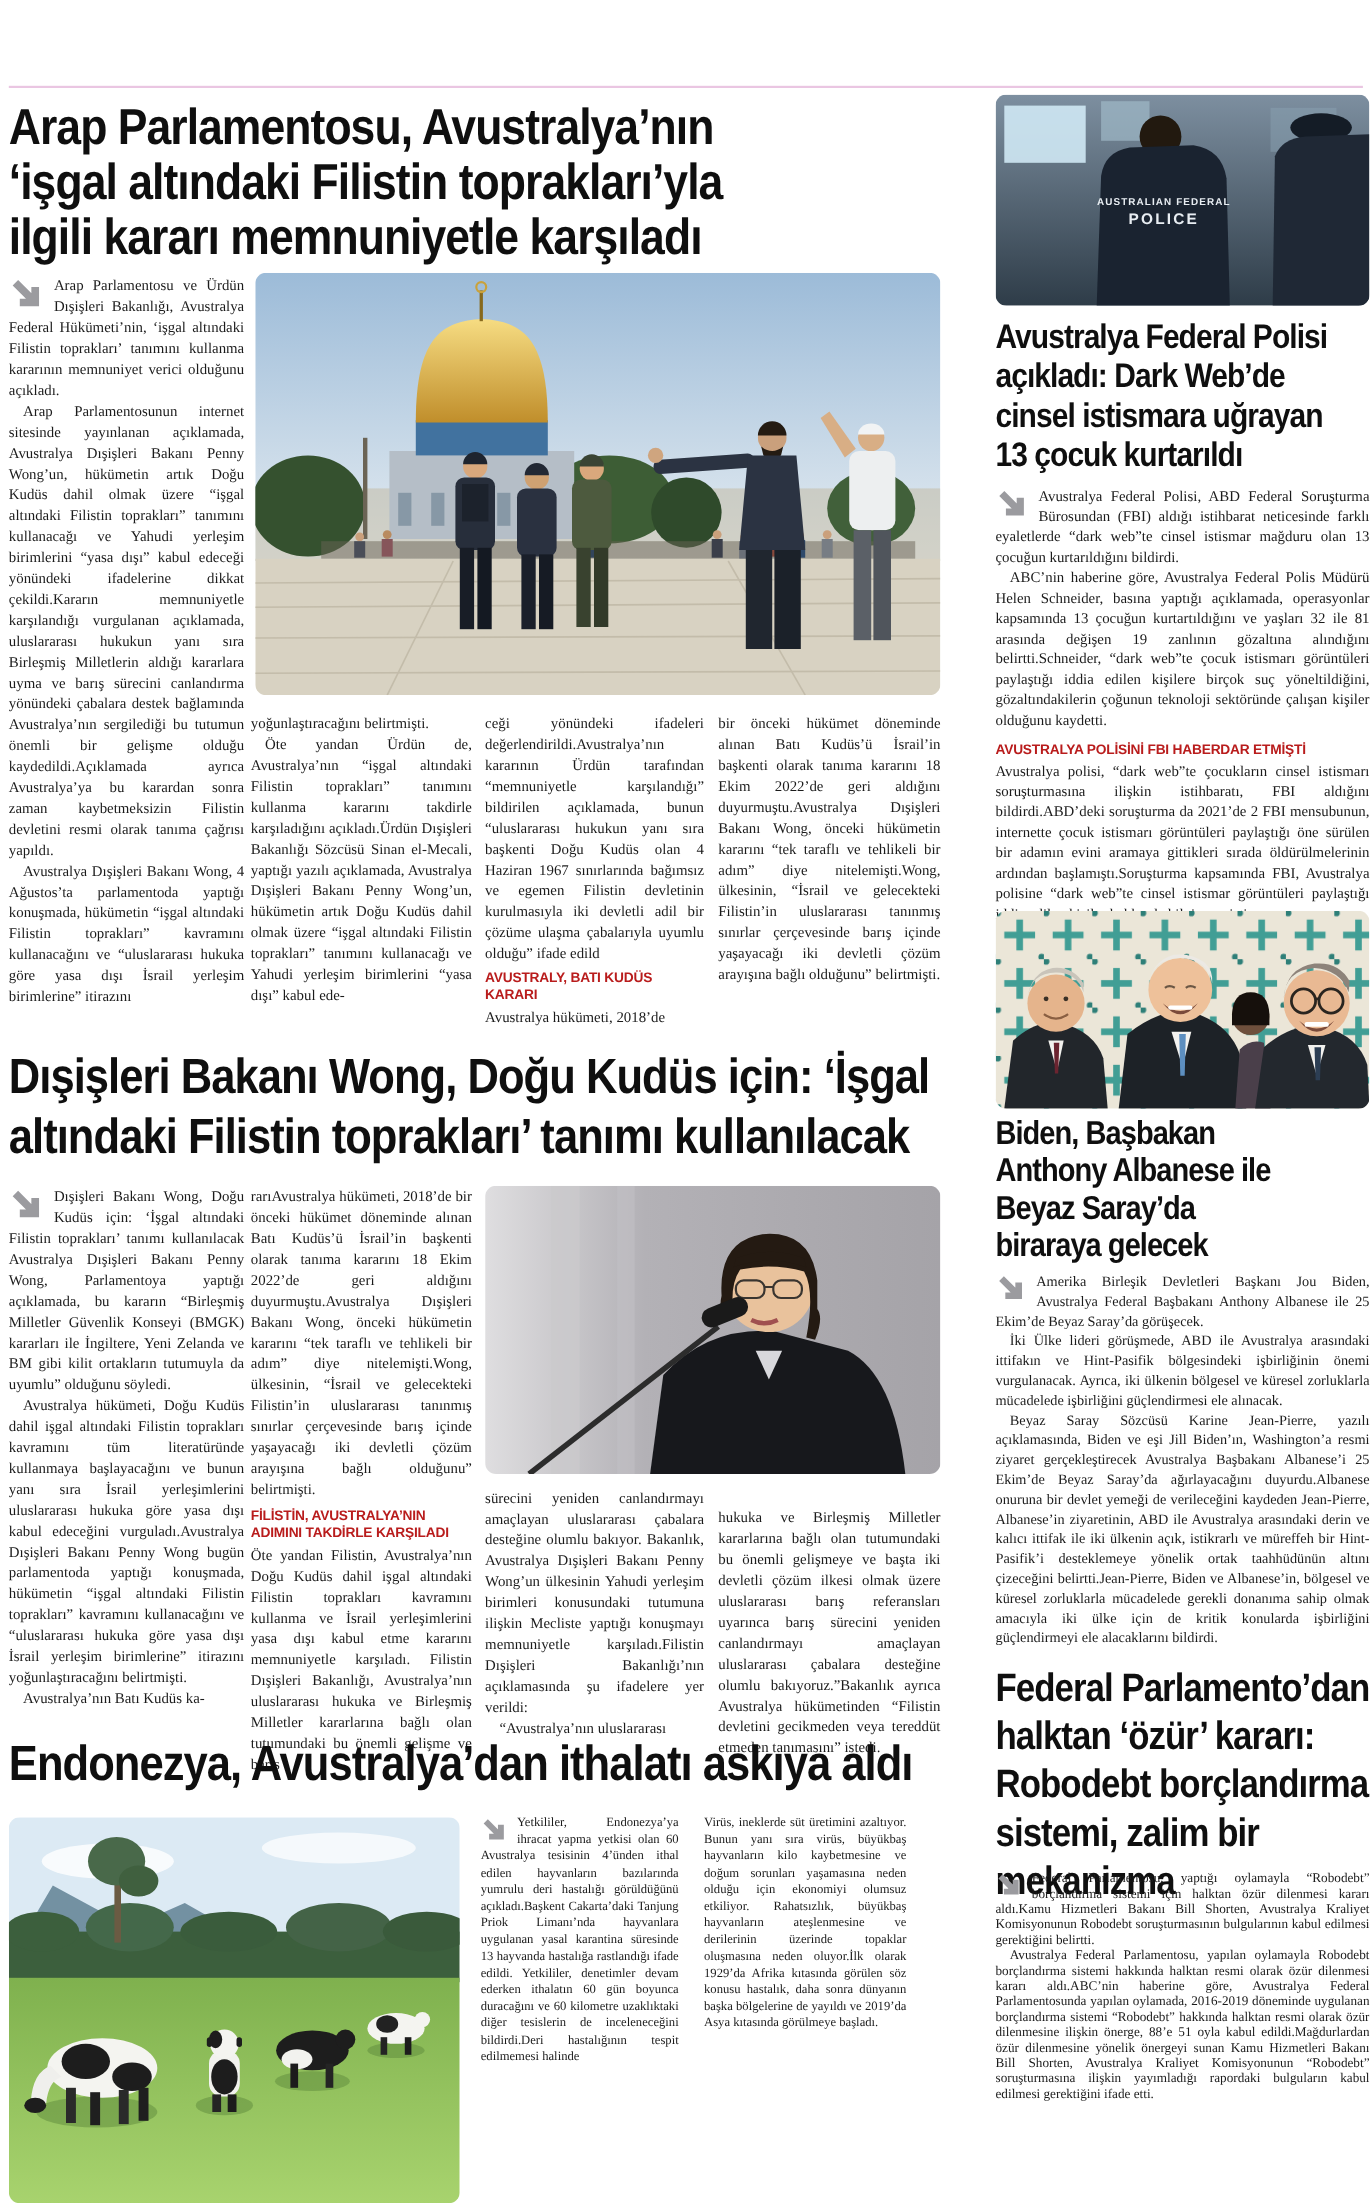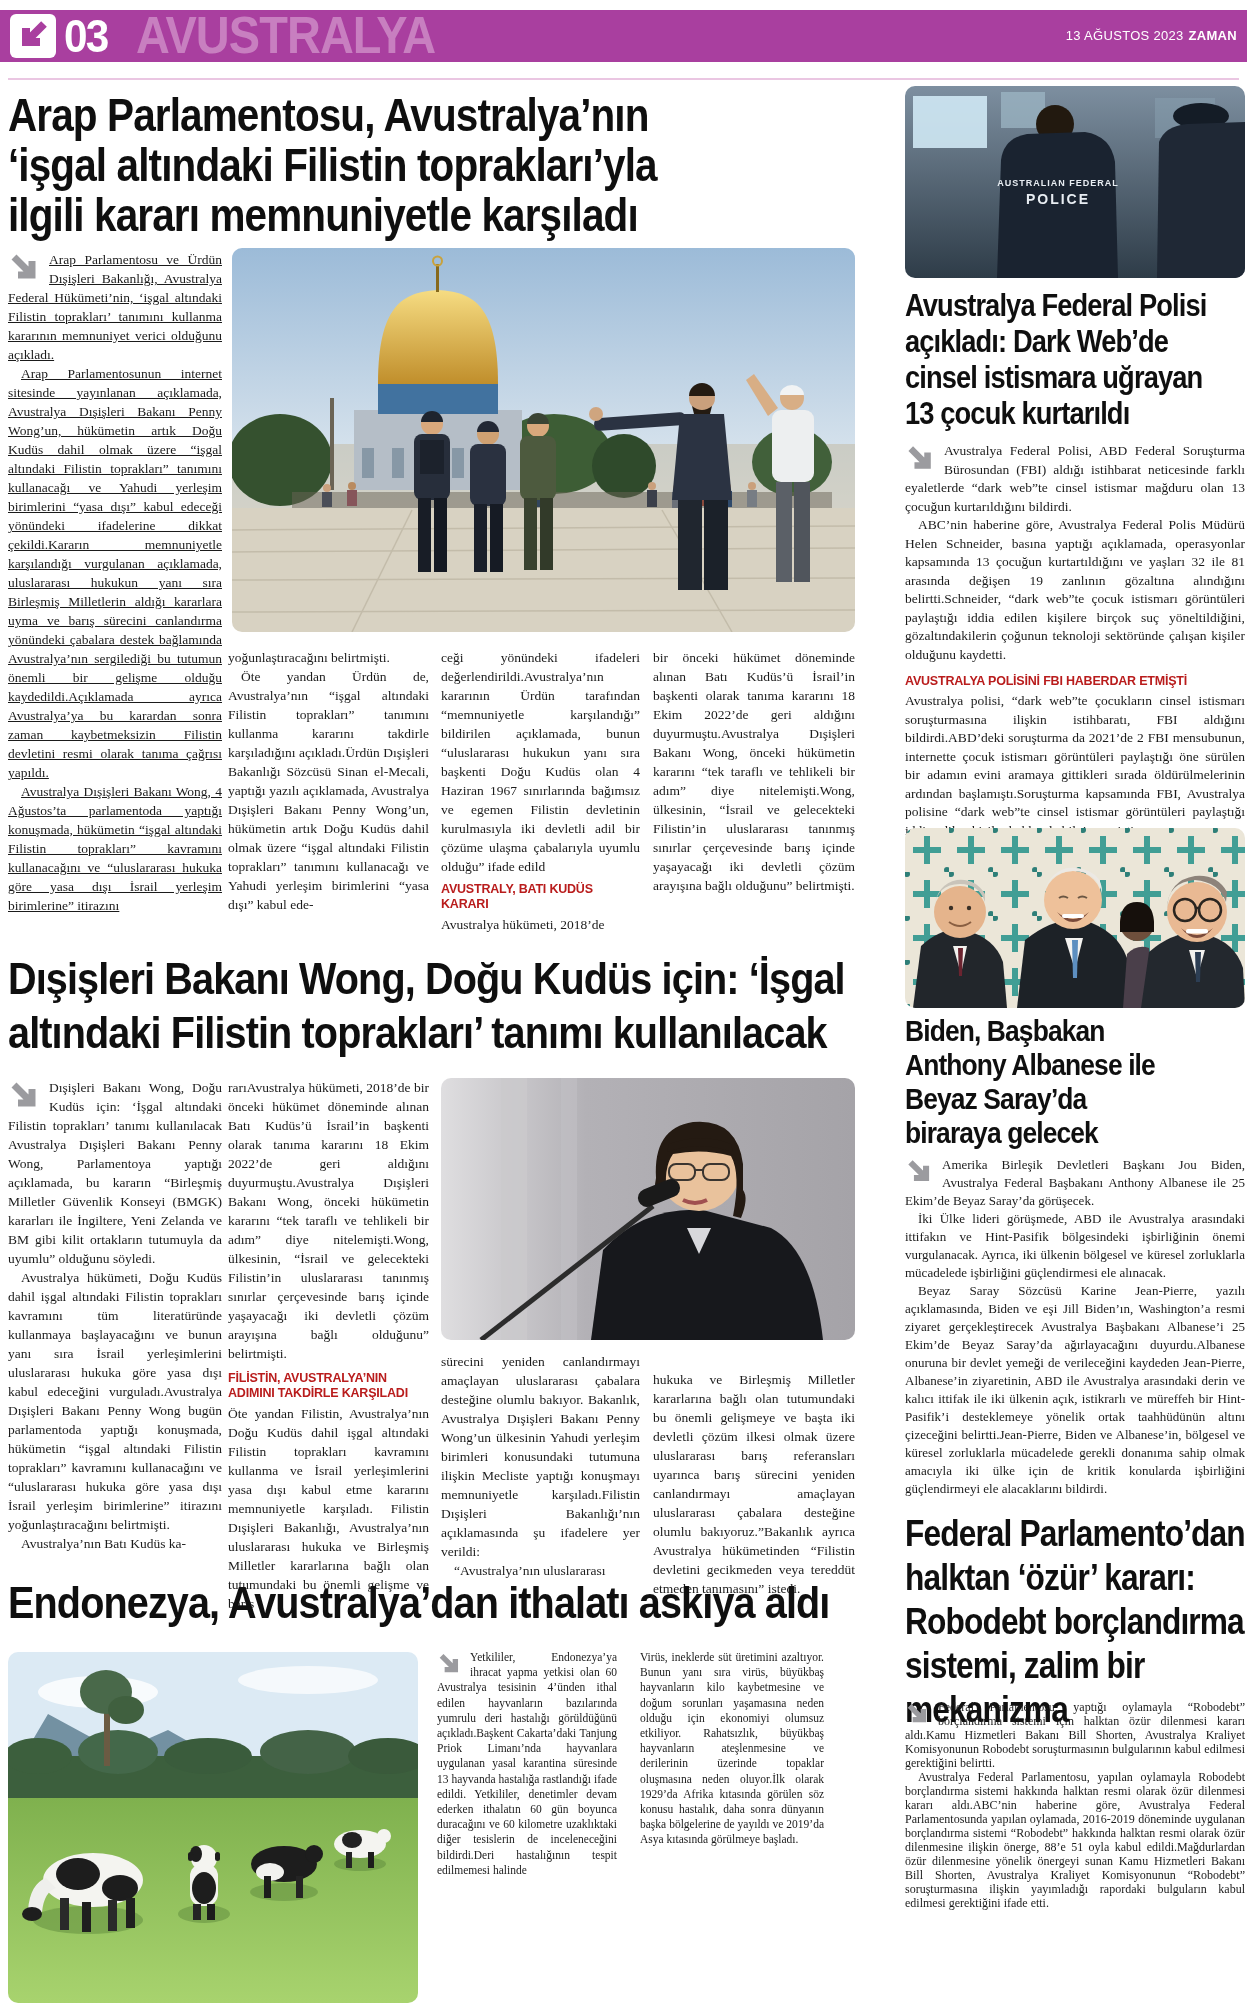--- a/index.html
+++ b/index.html
@@ -27,41 +27,29 @@
           font-size:12.5px;line-height:15px;letter-spacing:-.2px;margin:6px 0 3px 0;text-align:left;}
   .droparr{float:left;margin:2px 7px 0 0;}
   svg{display:block;}
   .photo{overflow:hidden;border-radius:10px;}
 </style>
 </head>
 <body>
 
 <div class="page">
 
-  <div class="topbar">
-    <div class="logo">
-      <svg width="46" height="44" viewBox="0 0 46 44">
-        <path d="M34 10 L17 27 M16 14 L16 28 L30 28" stroke="#a93f9f" stroke-width="8" fill="none"></path>
-      </svg>
-    </div>
-    <div class="pagenum">03</div>
-    <div class="secttl">AVUSTRALYA</div>
-    <div class="dateline">
-      <span>13 AĞUSTOS 2023</span><b>ZAMAN</b>
-    </div>
-  </div>
   <div class="hrule"></div>
 
   <div class="abs hl" style="left:8px;top:90px;width:980px;font-size:46px;line-height:50px;">
     <div>Arap Parlamentosu, Avustralya’nın</div>
     <div>‘işgal altındaki Filistin toprakları’yla</div>
     <div>ilgili kararı memnuniyetle karşıladı</div>
   </div>
 
-  <div class="abs serifcol" style="left:8px;top:250px;width:214px;font-size:13.5px;line-height:19px;text-decoration:underline;">
+  <div class="abs serifcol" style="left:8px;top:250px;width:214px;font-size:13.5px;line-height:19px;">
     <span class="droparr">
       <svg width="34" height="30" viewBox="0 0 34 30">
           <path d="M6 5 L22 21 M24 9 L24 23 L10 23" stroke="#9b9b9f" stroke-width="7" fill="none"></path>
         </svg>
     </span>
     <p>Arap Parlamentosu ve Ürdün Dışişleri Bakanlığı, Avustralya Federal Hükümeti’nin, ‘işgal altındaki Filistin toprakları’ tanımını kullanma kararının memnuniyet verici olduğunu açıkladı.</p>
     <p>Arap Parlamentosunun internet sitesinde yayınlanan açıklamada, Avustralya Dışişleri Bakanı Penny Wong’un, hükümetin artık Doğu Kudüs dahil olmak üzere “işgal altındaki Filistin toprakları” tanımını kullanacağı ve Yahudi yerleşim birimlerini “yasa dışı” kabul edeceği yönündeki ifadelerine dikkat çekildi.Kararın memnuniyetle karşılandığı vurgulanan açıklamada, uluslararası hukukun yanı sıra Birleşmiş Milletlerin aldığı kararlara uyma ve barış sürecini canlandırma yönündeki çabalara destek bağlamında Avustralya’nın sergilediği bu tutumun önemli bir gelişme olduğu kaydedildi.Açıklamada ayrıca Avustralya’ya bu karardan sonra zaman kaybetmeksizin Filistin devletini resmi olarak tanıma çağrısı yapıldı.</p>
     <p>Avustralya Dışişleri Bakanı Wong, 4 Ağustos’ta parlamentoda yaptığı konuşmada, hükümetin “işgal altındaki Filistin toprakları” kavramını kullanacağını ve “uluslararası hukuka göre yasa dışı İsrail yerleşim birimlerine” itirazını</p>
   </div>
 

